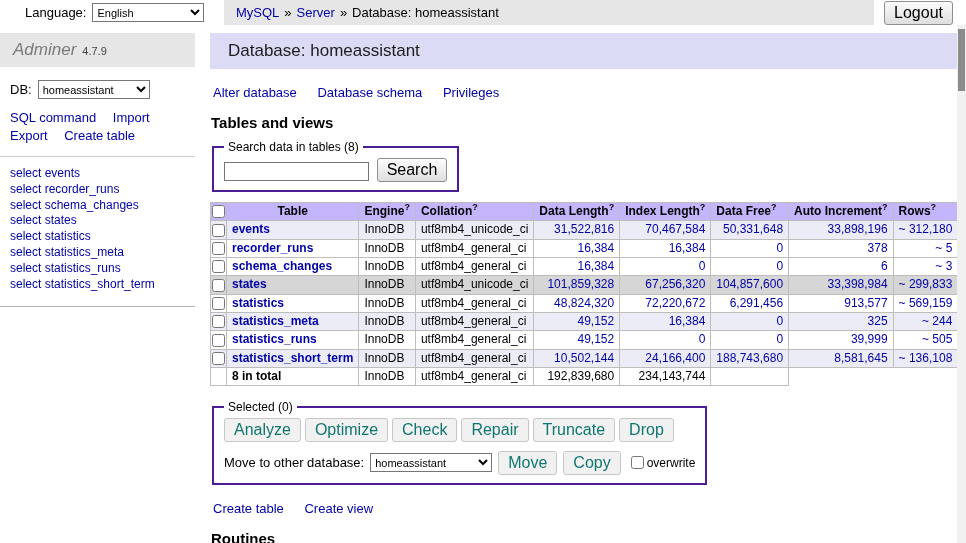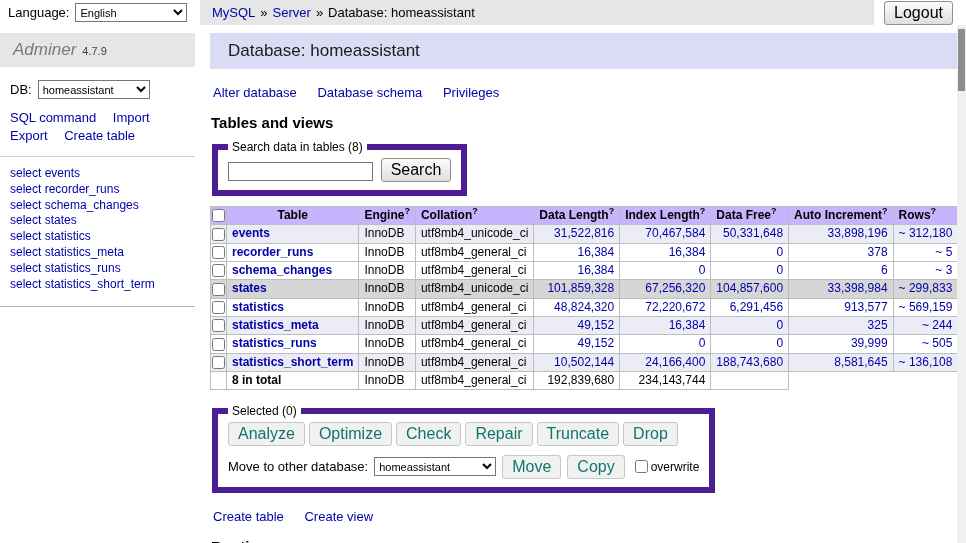--- a/index.html
+++ b/index.html
@@ -7,21 +7,21 @@
      font-family:"Liberation Sans",sans-serif;font-size:13px}
 a{color:#0000a8;text-decoration:none;cursor:pointer}
 button{font-family:inherit;font-size:16px;padding:2px 9px;background:linear-gradient(#fcfcfc,#dedede);
        border:1px solid #8f8f8f;border-radius:3px;color:#000;cursor:pointer}
 button:disabled{color:#0f766e;background:#f1f1f1;border-color:#c6c6c6;cursor:default}
 select{font-family:inherit;font-size:11px;height:19px;background:#fff;border:1px solid #767676}
 input[type=text]{font-family:inherit;font-size:12px;height:19px;border:1px solid #767676;padding:1px 3px}
 input[type=checkbox]{width:13px;height:13px;margin:0;vertical-align:middle}
 
 .toprow{display:flex;height:25px}
-.lang{width:200px;display:flex;align-items:center;gap:6px;padding-left:8px}
+.lang{width:224px;display:flex;align-items:center;gap:6px;padding-left:25px}
 .lang select{width:112px}
 .crumbbar{flex:1;background:#e6e6e6;display:flex;align-items:center;gap:5px;padding-left:12px}
 .crumb-cur{color:#000}
 .logoutwrap{display:flex;align-items:center;padding:0 13px 0 10px}
 
 .app{display:flex;margin-top:8px}
 .sidebar{width:195px;flex:none}
 .side-h1{background:#e6e6e6;padding:7px 13px;font-size:17px;font-style:italic;color:#7a7a7a}
 .side-h1 .ver{font-size:11px;font-style:normal;color:#444;margin-left:6px}
 .db-row{display:flex;align-items:center;gap:6px;margin:13px 10px 11px}
@@ -30,21 +30,21 @@
 .side-actions div{margin-bottom:3px}
 .side-actions a{margin-right:13px}
 .side-tables{padding:9px 10px 13px;border-bottom:1px solid #b3b3b3}
 .side-tables a{display:block;font-size:12px;line-height:1.32}
 
 .content{flex:1;padding-left:15px}
 .page-title{margin-right:66px;background:#dbdbf6;padding:8px 18px;font-size:17px;font-weight:normal;color:#1c1c1c}
 .linkrow{margin:16px 0 0 3px}
 .linkrow a{margin-right:17px}
 h3{font-size:15px;font-weight:bold;margin:14px 0 9px 1px}
-fieldset{display:inline-block;border:6px solid #4c1d95;padding:4px 10px 8px;margin-left:2px}
+fieldset{display:inline-block;border:2px solid #4c1d95;padding:4px 10px 8px;margin-left:2px}
 legend{font-size:12px;padding:0 4px}
 .search-fs input[type=text]{width:145px;margin-right:4px}
 
 table{border-collapse:collapse;table-layout:fixed;margin-top:10px;font-size:12px}
 th,td{border:1px solid #bdbdbd;padding:2px 5px;line-height:13px;white-space:nowrap;overflow:hidden;text-align:left}
 th{background:#c4b5fd}
 th.c-table{text-align:center}
 .check{width:20px;text-align:center;padding:2px 1px}
 td.num{text-align:right}
 tr.shaded{background:#ececf6}

